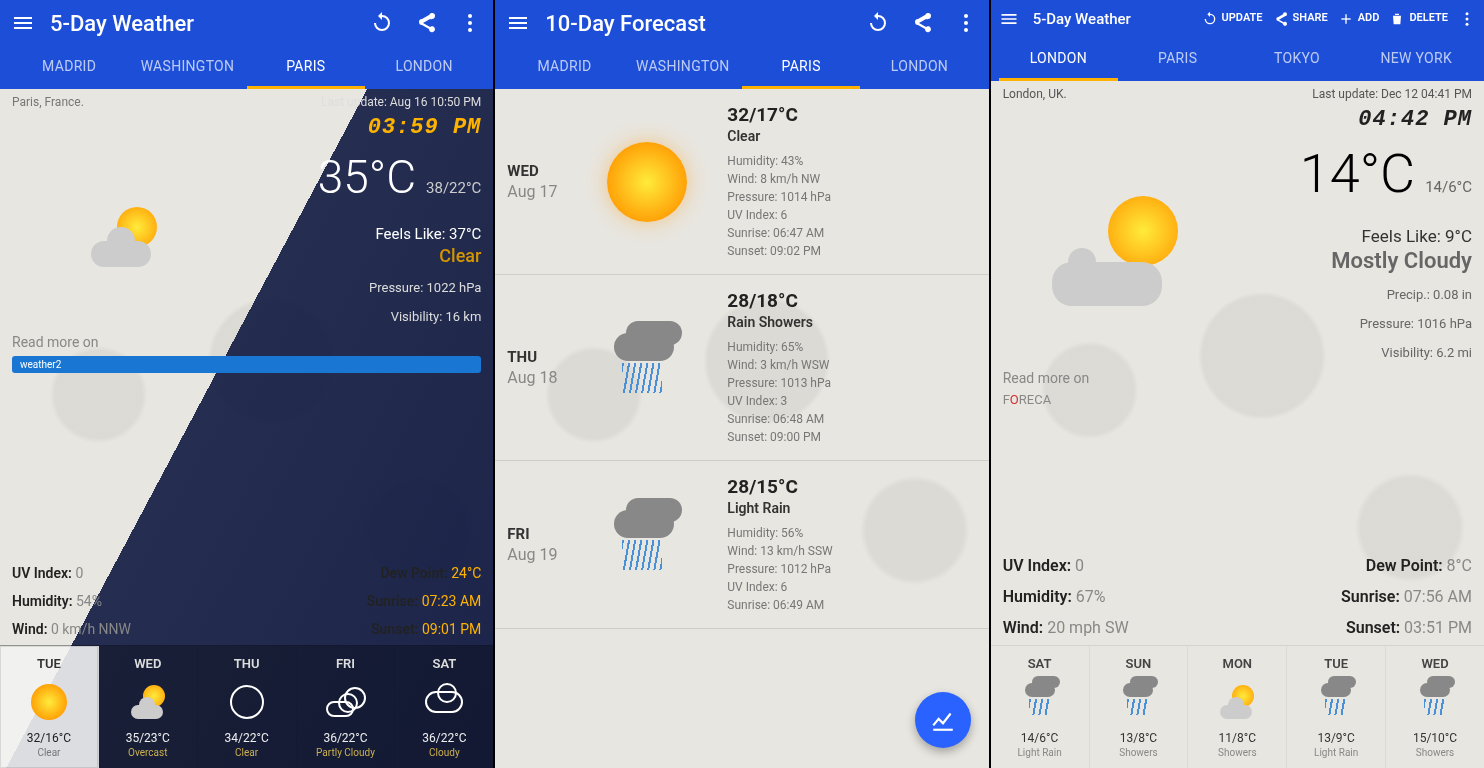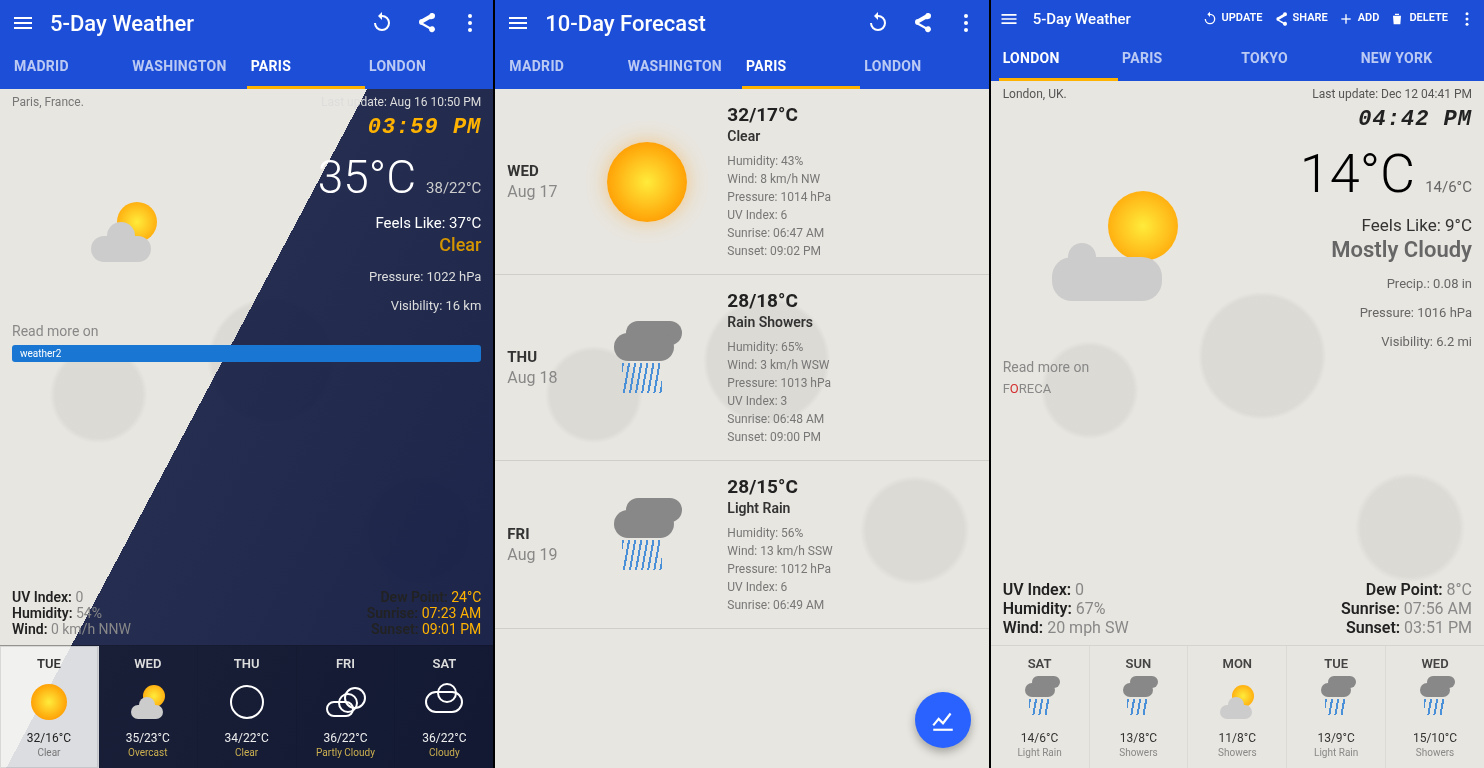--- a/index.html
+++ b/index.html
@@ -7,46 +7,46 @@
 .panel{flex:1;display:flex;flex-direction:column;min-width:0;position:relative;background:#e8e6e0}
 .appbar{background:#1d4ed8;color:#fff;padding:10px 10px 0;display:flex;flex-direction:column}
 .appbar-top{display:flex;align-items:center;gap:14px;padding-bottom:10px}
 .appbar-title{font-size:22px;font-weight:500;flex:1}
 .appbar-actions{display:flex;gap:18px;align-items:center}
 .iconbtn{width:26px;height:26px;display:flex;align-items:center;justify-content:center;cursor:pointer}
 .iconbtn svg{width:24px;height:24px;fill:#fff}
 .labelbtn{display:flex;align-items:flex-start;gap:4px;color:#fff;font-size:11px;font-weight:600;cursor:pointer}
 .labelbtn svg{width:16px;height:16px;fill:#fff}
 .tabs{display:flex}
-.tab{flex:1;color:rgba(255,255,255,0.7);font-size:14px;font-weight:700;padding:12px 4px;cursor:pointer;white-space:nowrap;letter-spacing:0.3px}
+.tab{flex:1;text-align:center;color:rgba(255,255,255,0.7);font-size:14px;font-weight:400;padding:12px 4px;cursor:pointer;white-space:nowrap;letter-spacing:0.3px}
 .tab.active{color:#fff;border-bottom:3px solid #ffb300}
 .content{flex:1;position:relative;overflow:hidden}
 .mapbg{position:absolute;inset:0;background:
  radial-gradient(circle at 20% 45%, rgba(150,150,150,0.15) 8%, transparent 9%),
  radial-gradient(circle at 55% 40%, rgba(150,150,150,0.15) 12%, transparent 13%),
  radial-gradient(circle at 85% 65%, rgba(150,150,150,0.15) 8%, transparent 9%),
  #e8e6e0}
 .content-inner{position:relative;z-index:2;height:100%;display:flex;flex-direction:column}
 .meta-row{display:flex;justify-content:space-between;padding:6px 12px;font-size:12px;color:#555}
 .digital{font-family:'Courier New',monospace;font-size:22px;font-weight:bold;font-style:italic;text-align:right;padding:0 12px;letter-spacing:1px;color:#222}
 .hero{display:flex;padding:10px 12px 6px;gap:8px}
 .hero-left{flex:1;display:flex;align-items:center;justify-content:center}
 .hero-right{flex:1;text-align:right}
 .bigtemp{font-size:46px;font-weight:300;display:inline}
 .hilo{font-size:15px;color:#666;display:inline;margin-left:6px}
-.feels{font-size:15px;margin-top:10px;color:#555}
+.feels{font-size:15px;margin-top:21px;color:#555}
 .cond{font-size:18px;color:#d49500;margin-top:2px;font-weight:500}
 .cond.gray{color:#666}
 .detail-line{font-size:13px;color:#666;margin-top:14px}
 .readmore{font-size:14px;color:#888;padding:4px 12px}
 .provider-badge{display:inline-block;background:#1976d2;color:#fff;font-size:10px;padding:3px 8px;border-radius:3px;margin:2px 12px}
 .provider-foreca{display:inline-block;margin:2px 12px;font-size:13px;color:#888}
 .provider-foreca span{color:#d32f2f}
 .stats-row{display:flex;justify-content:space-between;padding:8px 12px}
-.stats-col{display:flex;flex-direction:column;gap:0;font-size:14px}
+.stats-col{display:flex;flex-direction:column;gap:12px;font-size:14px}
 .stats-right{text-align:right}
 .stats-col .label{color:#222;font-weight:600}
 .stats-col .val{color:#888}
 .orange{color:#d49500}
 .forecast-strip{display:flex;background:rgba(0,0,0,0.02);border-top:1px solid rgba(0,0,0,0.08)}
 .fday{flex:1;text-align:center;padding:10px 2px;border-right:1px solid rgba(0,0,0,0.05)}
 .fday:last-child{border-right:none}
 .fday.sel{background:rgba(255,255,255,0.7);box-shadow:inset 0 0 0 1px rgba(0,0,0,0.1)}
 .fday .dname{font-size:13px;font-weight:600;color:#444;margin-bottom:8px}
 .fday .ficon{height:46px;display:flex;align-items:center;justify-content:center;margin:4px 0}

